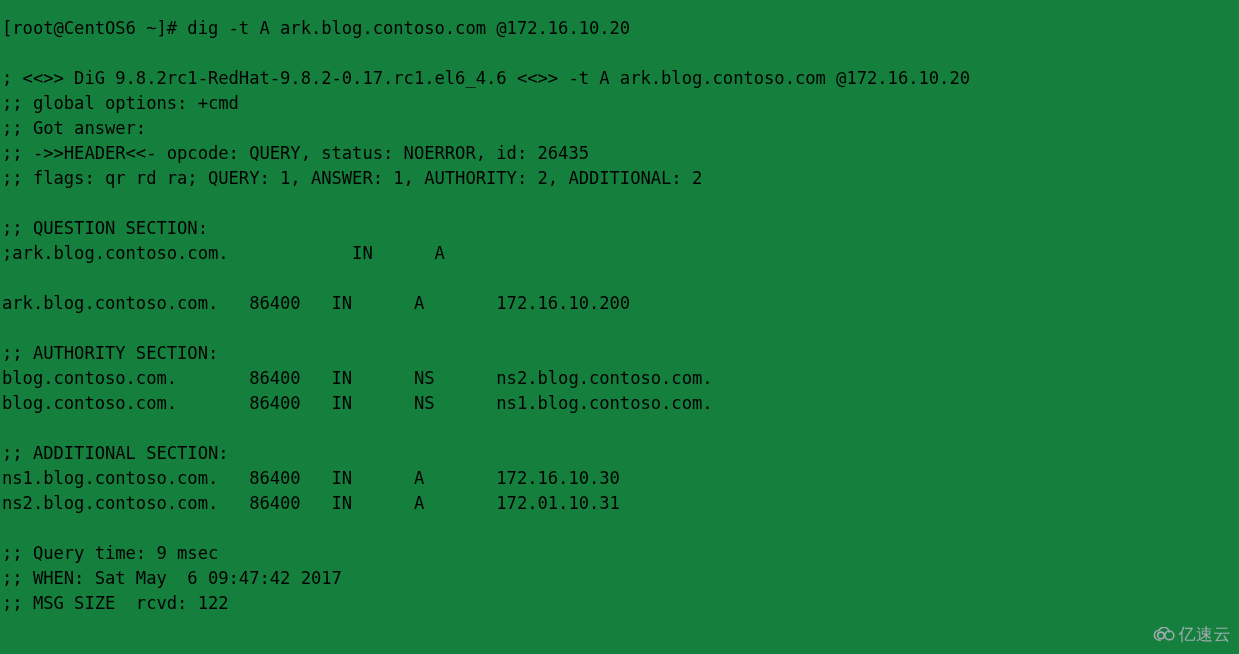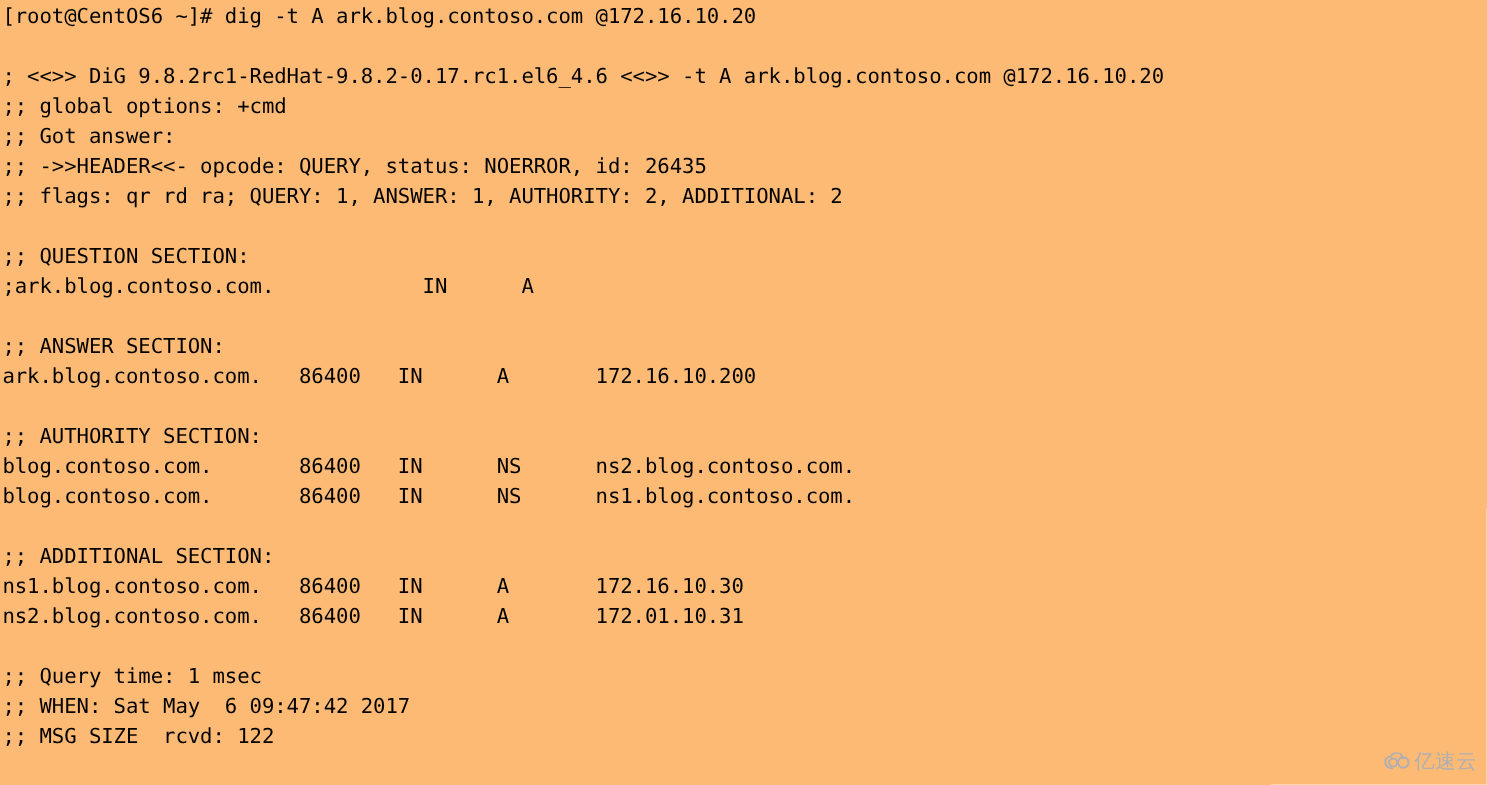--- a/index.html
+++ b/index.html
@@ -14,23 +14,23 @@
     overflow: hidden;
     position: relative;
     font-family: "DejaVu Sans Mono", "Liberation Mono", monospace;
   }
   #terminal {
     position: absolute;
     left: 0;
     top: 0;
     width: 1239px;
     height: 654px;
-    background: #fdba74;
+    background: #15803d;
     color: #000000;
-    padding: 2px 0 0 2px;
+    padding: 16px 0 0 2px;
     box-sizing: border-box;
   }
   .line {
     font-family: "DejaVu Sans Mono", "Liberation Mono", monospace;
     font-size: 17.2px;
     line-height: 25px;
     height: 25px;
     white-space: pre;
     color: #000000;
     letter-spacing: -0.05px;
@@ -67,32 +67,31 @@
   <div class="line blank"></div>
   <div class="line">; &lt;&lt;&gt;&gt; DiG 9.8.2rc1-RedHat-9.8.2-0.17.rc1.el6_4.6 &lt;&lt;&gt;&gt; -t A ark.blog.contoso.com @172.16.10.20</div>
   <div class="line">;; global options: +cmd</div>
   <div class="line">;; Got answer:</div>
   <div class="line">;; -&gt;&gt;HEADER&lt;&lt;- opcode: QUERY, status: NOERROR, id: 26435</div>
   <div class="line">;; flags: qr rd ra; QUERY: 1, ANSWER: 1, AUTHORITY: 2, ADDITIONAL: 2</div>
   <div class="line blank"></div>
   <div class="line">;; QUESTION SECTION:</div>
   <div class="line">;ark.blog.contoso.com.            IN      A</div>
   <div class="line blank"></div>
-  <div class="line">;; ANSWER SECTION:</div>
   <div class="line">ark.blog.contoso.com.   86400   IN      A       172.16.10.200</div>
   <div class="line blank"></div>
   <div class="line">;; AUTHORITY SECTION:</div>
   <div class="line">blog.contoso.com.       86400   IN      NS      ns2.blog.contoso.com.</div>
   <div class="line">blog.contoso.com.       86400   IN      NS      ns1.blog.contoso.com.</div>
   <div class="line blank"></div>
   <div class="line">;; ADDITIONAL SECTION:</div>
   <div class="line">ns1.blog.contoso.com.   86400   IN      A       172.16.10.30</div>
   <div class="line">ns2.blog.contoso.com.   86400   IN      A       172.01.10.31</div>
   <div class="line blank"></div>
-  <div class="line">;; Query time: 1 msec</div>
+  <div class="line">;; Query time: 9 msec</div>
   <div class="line">;; WHEN: Sat May  6 09:47:42 2017</div>
   <div class="line">;; MSG SIZE  rcvd: 122</div>
 
 </div>
 
 <div id="watermark">
   <span class="wm-icon">
     <svg width="26" height="15" viewBox="0 0 26 15" xmlns="http://www.w3.org/2000/svg">
       <path d="M7.2 13.2 C3.9 13.2 1.4 11.0 1.4 8.2 C1.4 5.6 3.5 3.5 6.1 3.3 C6.9 1.5 8.7 0.3 10.8 0.3 C13.5 0.3 15.7 2.3 16.0 4.9 C16.0 4.9 16.0 4.9 16.0 4.9" fill="none" stroke="#a9aeb8" stroke-width="1.6" stroke-linecap="round"></path>
       <circle cx="8.0" cy="8.4" r="3.3" fill="none" stroke="#a9aeb8" stroke-width="1.6"></circle>

